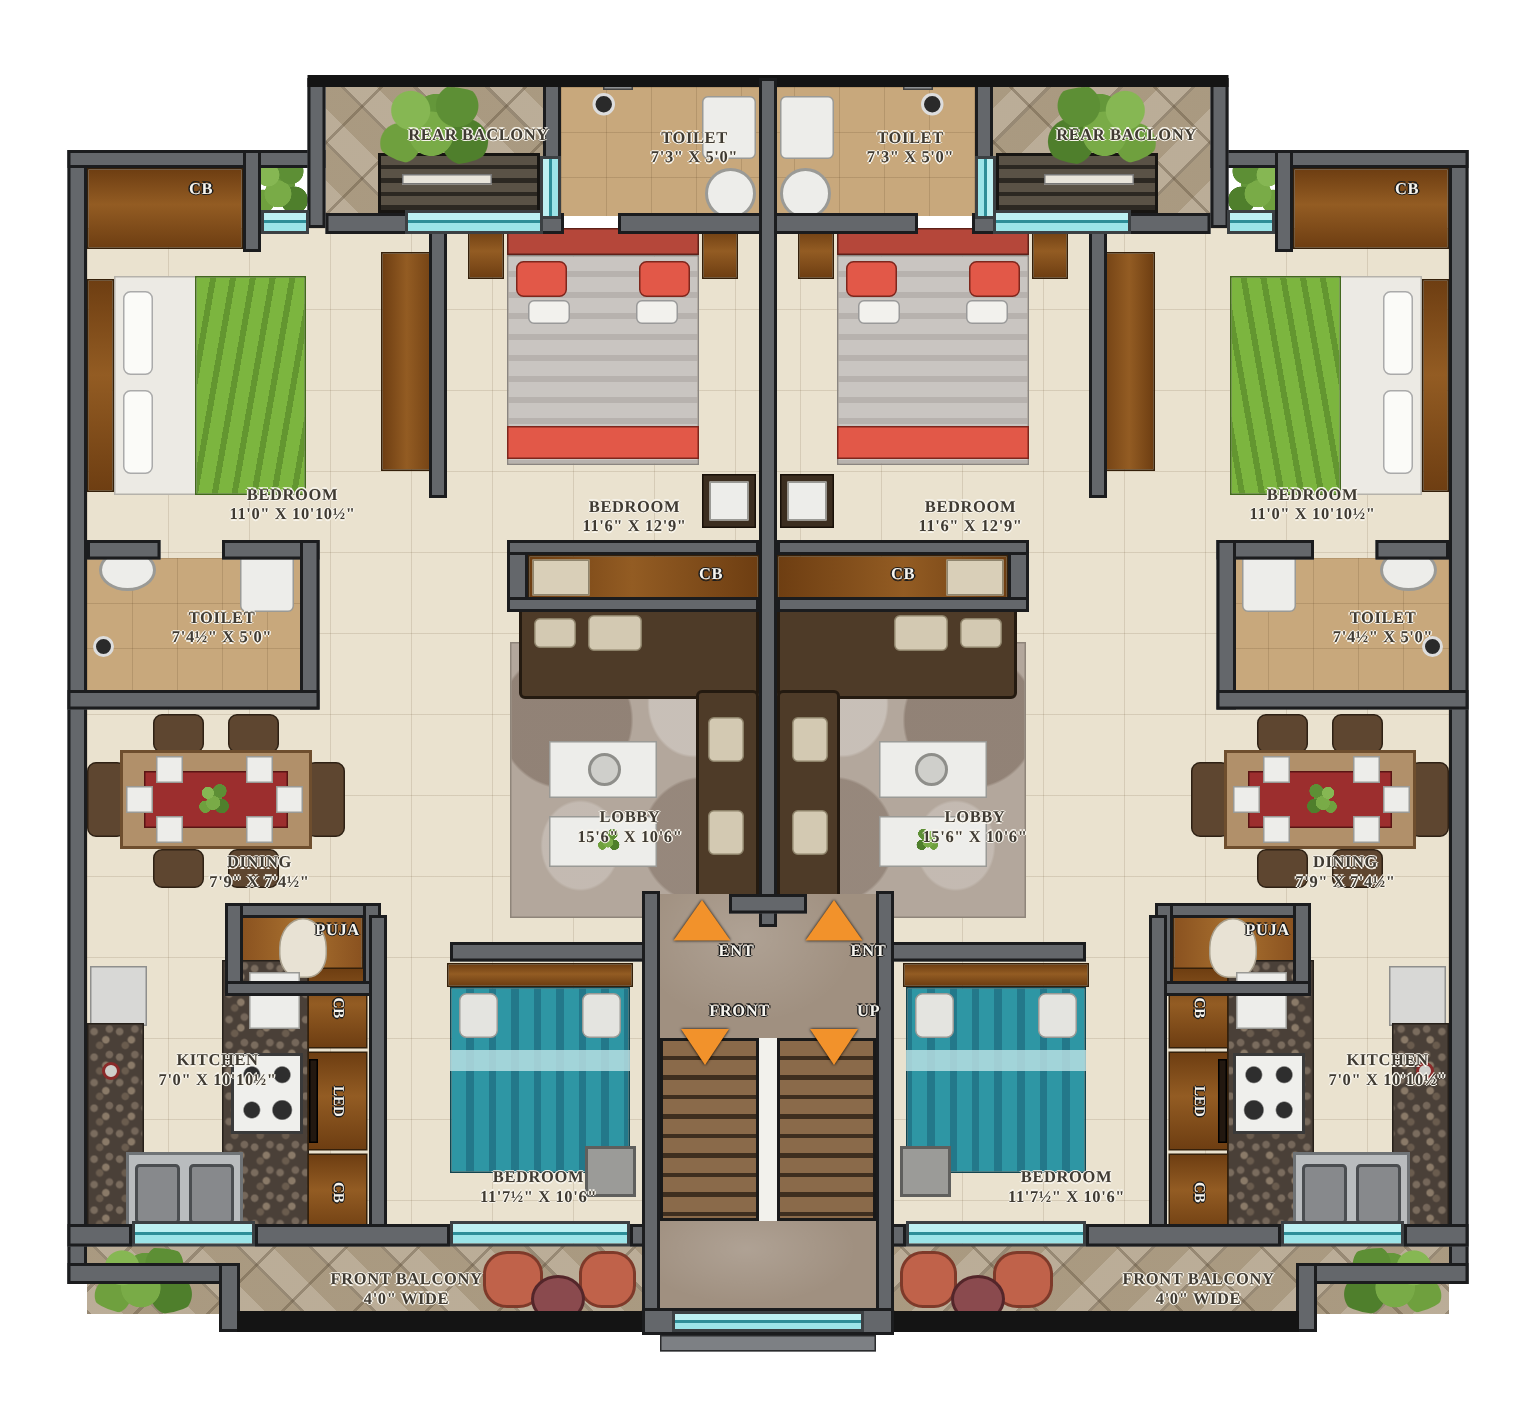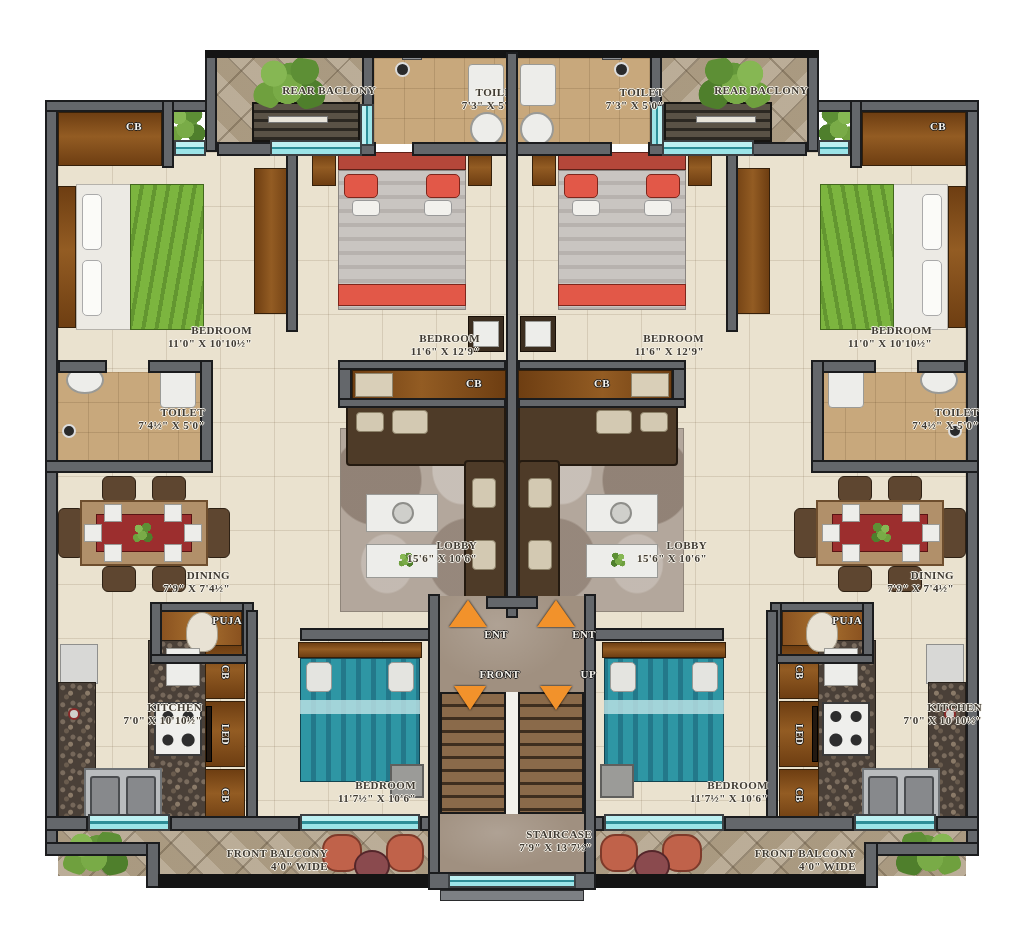--- a/index.html
+++ b/index.html
@@ -54,21 +54,21 @@
      radial-gradient(ellipse at 22% 28%,rgba(95,75,62,.40) 0 24%,transparent 25%),
      radial-gradient(ellipse at 78% 72%,rgba(95,75,62,.34) 0 22%,transparent 23%),
      radial-gradient(ellipse at 74% 22%,rgba(255,255,255,.28) 0 17%,transparent 18%),
      radial-gradient(ellipse at 28% 74%,rgba(255,255,255,.22) 0 15%,transparent 16%),#b3a79c;
      border:1px solid #8f857a;}
   .treads{z-index:5;background:repeating-linear-gradient(180deg,#8a6a4a 0 10px,#3e2e1f 10px 13px);border:2px solid #1a1a1a;}
   .divider{z-index:6;background:#f2f1ec;}
 
   
   .lbl{z-index:50;color:#3f3a32;font-size:11px;font-weight:700;letter-spacing:.4px;
-       text-align:right;line-height:13px;
+       text-align:center;line-height:13px;
        text-shadow:-1px 0 #f7f4ec,1px 0 #f7f4ec,0 -1px #f7f4ec,0 1px #f7f4ec;padding-left:46px;}
   .light{color:#f6f4ee;text-shadow:-1px 0 #1d1d1d,1px 0 #1d1d1d,0 -1px #1d1d1d,0 1px #1d1d1d;}
   .vlbl{z-index:50;display:flex;align-items:center;justify-content:center;
         writing-mode:vertical-rl;font-size:10px;font-weight:700;color:#f6f4ee;
         text-shadow:-1px 0 #1d1d1d,1px 0 #1d1d1d,0 -1px #1d1d1d,0 1px #1d1d1d;}
   .tri{z-index:40;width:0;height:0;filter:drop-shadow(0 0 1px #000);}
   .triUp{border-left:19px solid transparent;border-right:19px solid transparent;border-bottom:27px solid #f2922b;}
   .triDn{border-left:16px solid transparent;border-right:16px solid transparent;border-top:24px solid #f2922b;}
   .oval{border-radius:50%;}
 </style>
@@ -474,18 +474,14 @@
     <div class="f wallsoft" style="left:440px;top:890px;width:144px;height:11px"></div>
 
     <div class="f tri triUp" style="left:449px;top:600px"></div>
     <div class="f tri triUp" style="left:537px;top:600px"></div>
     <div class="f lbl light" style="left:428px;top:628px;width:80px">ENT</div>
     <div class="f lbl light" style="left:516px;top:628px;width:80px">ENT</div>
     <div class="f lbl light" style="left:420px;top:668px;width:100px">FRONT</div>
     <div class="f lbl light" style="left:516px;top:668px;width:80px">UP</div>
     <div class="f tri triDn" style="left:454px;top:686px"></div>
     <div class="f tri triDn" style="left:540px;top:686px"></div>
-    <div class="f lbl" style="left:432px;top:828px;width:160px">
-      <div>STAIRCASE</div>
-      <div>7'9" X 13'7½"</div>
-    </div>
   </div>
 </div>
 
 </body></html>

